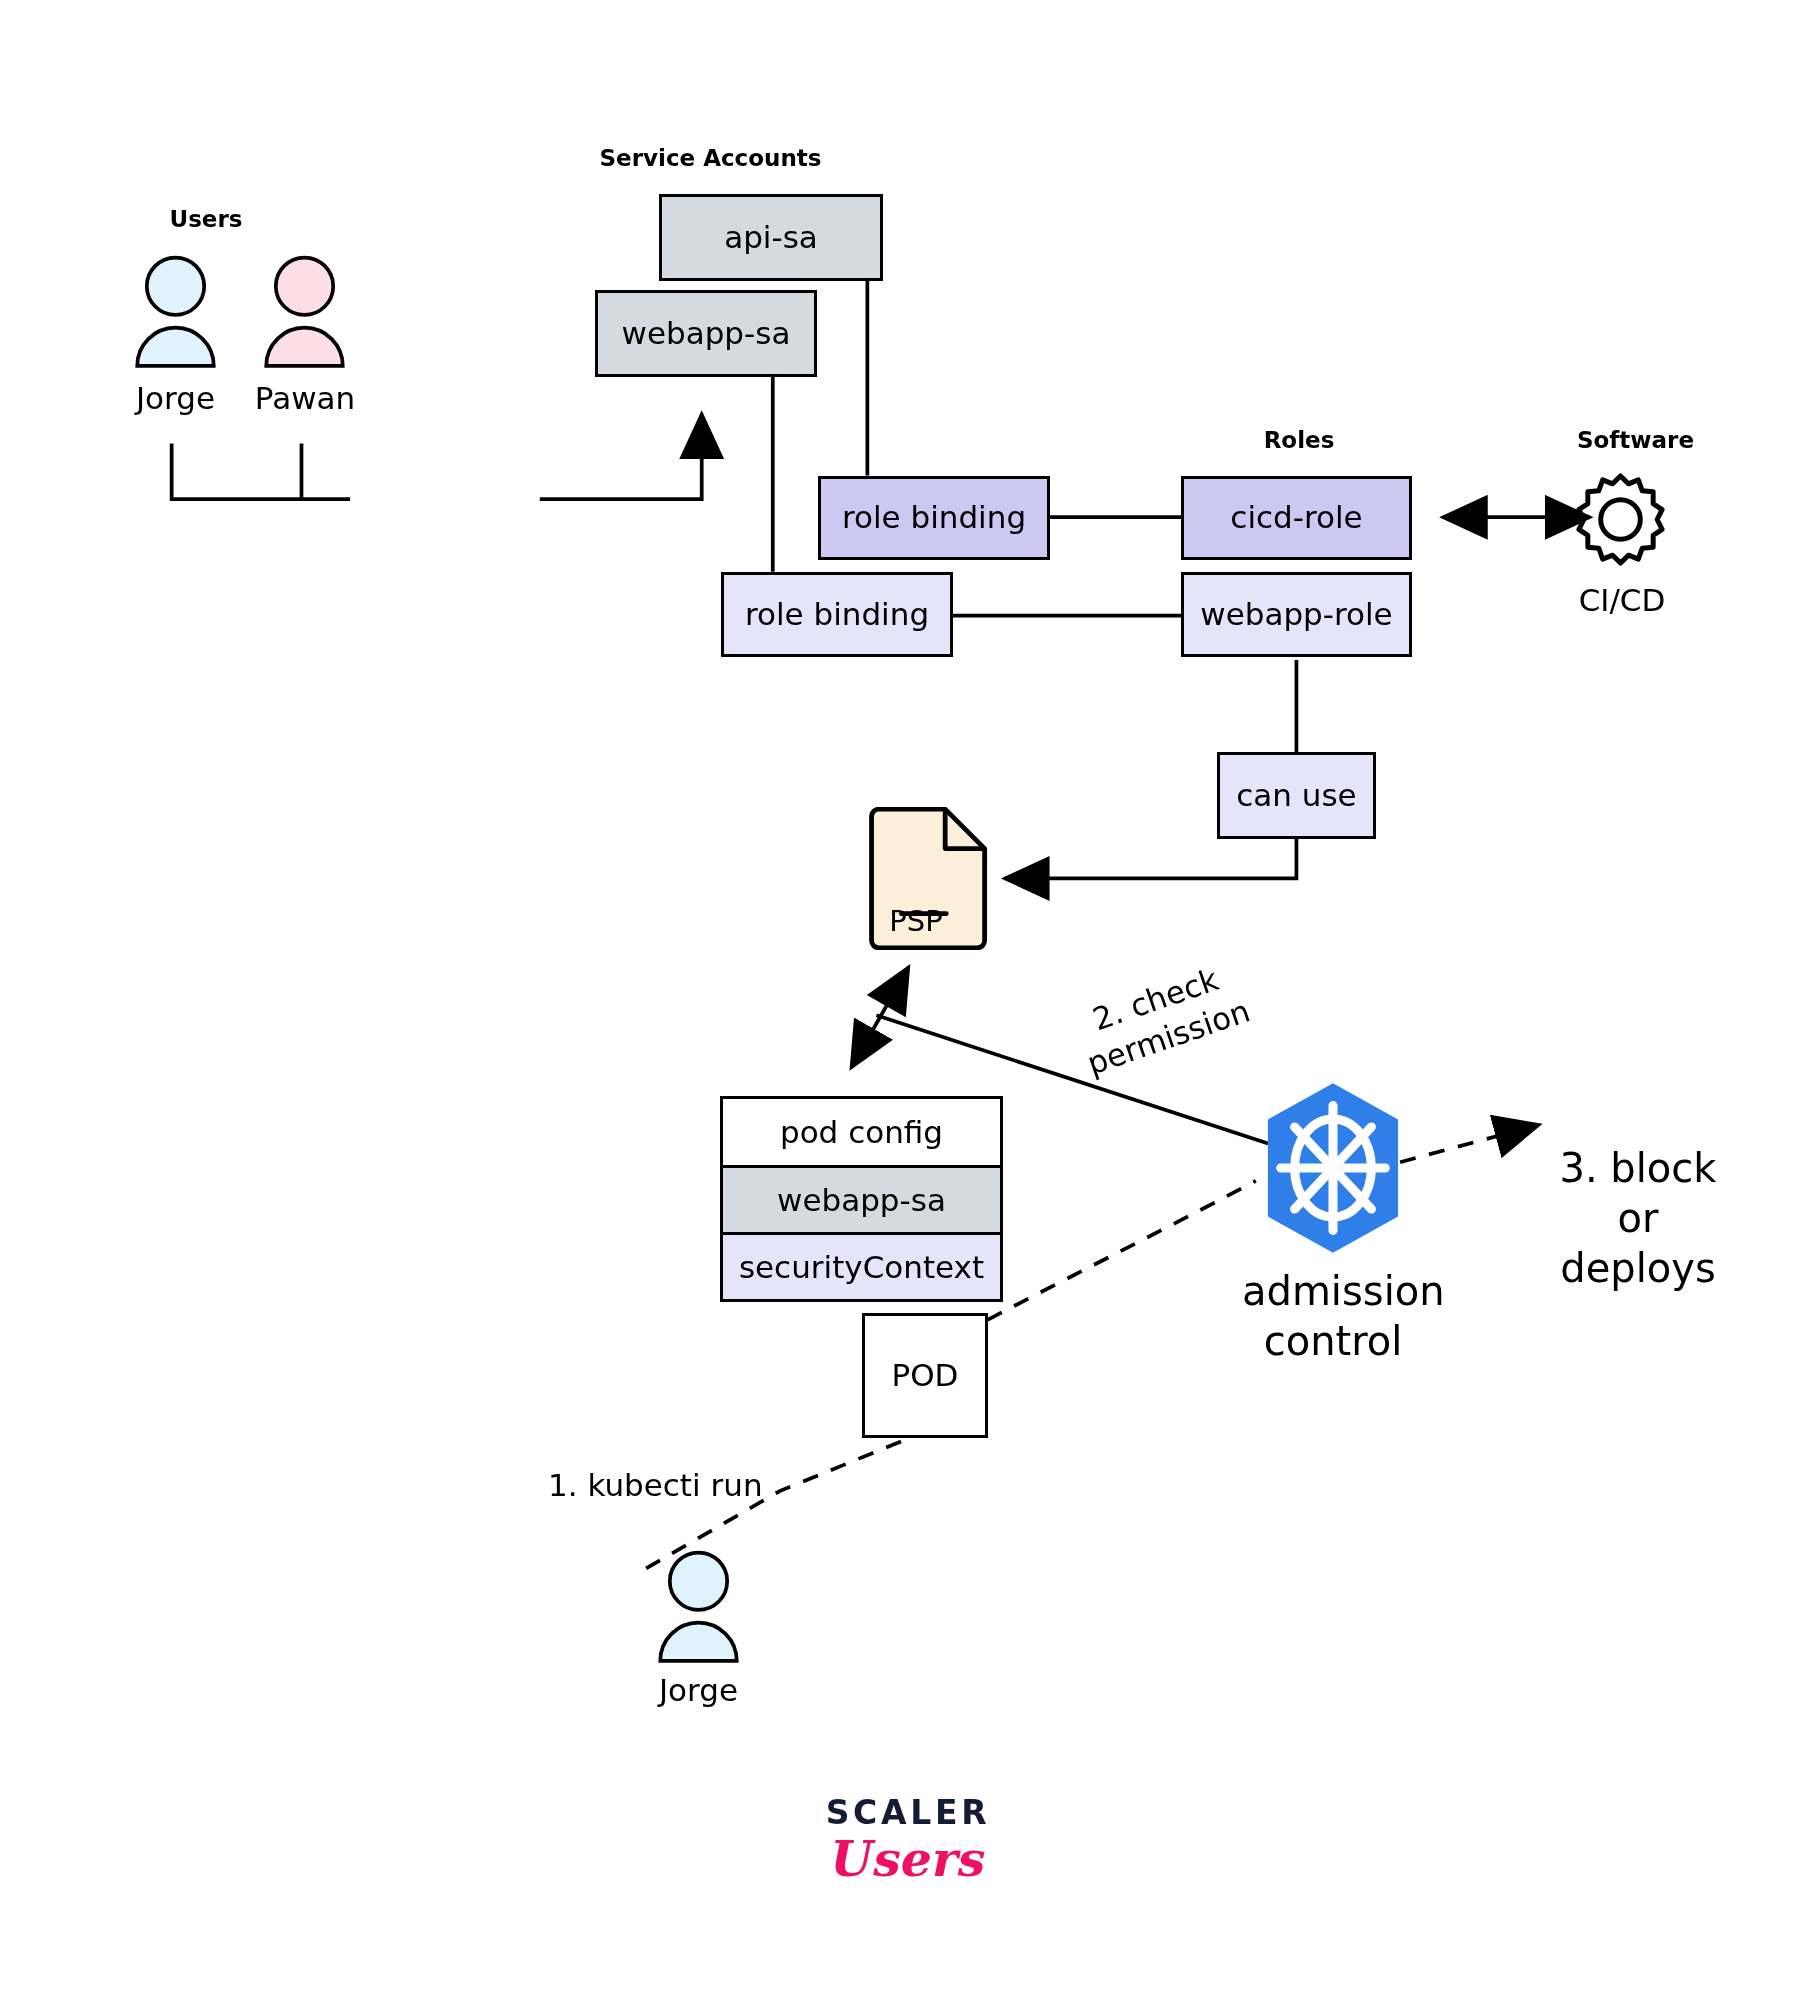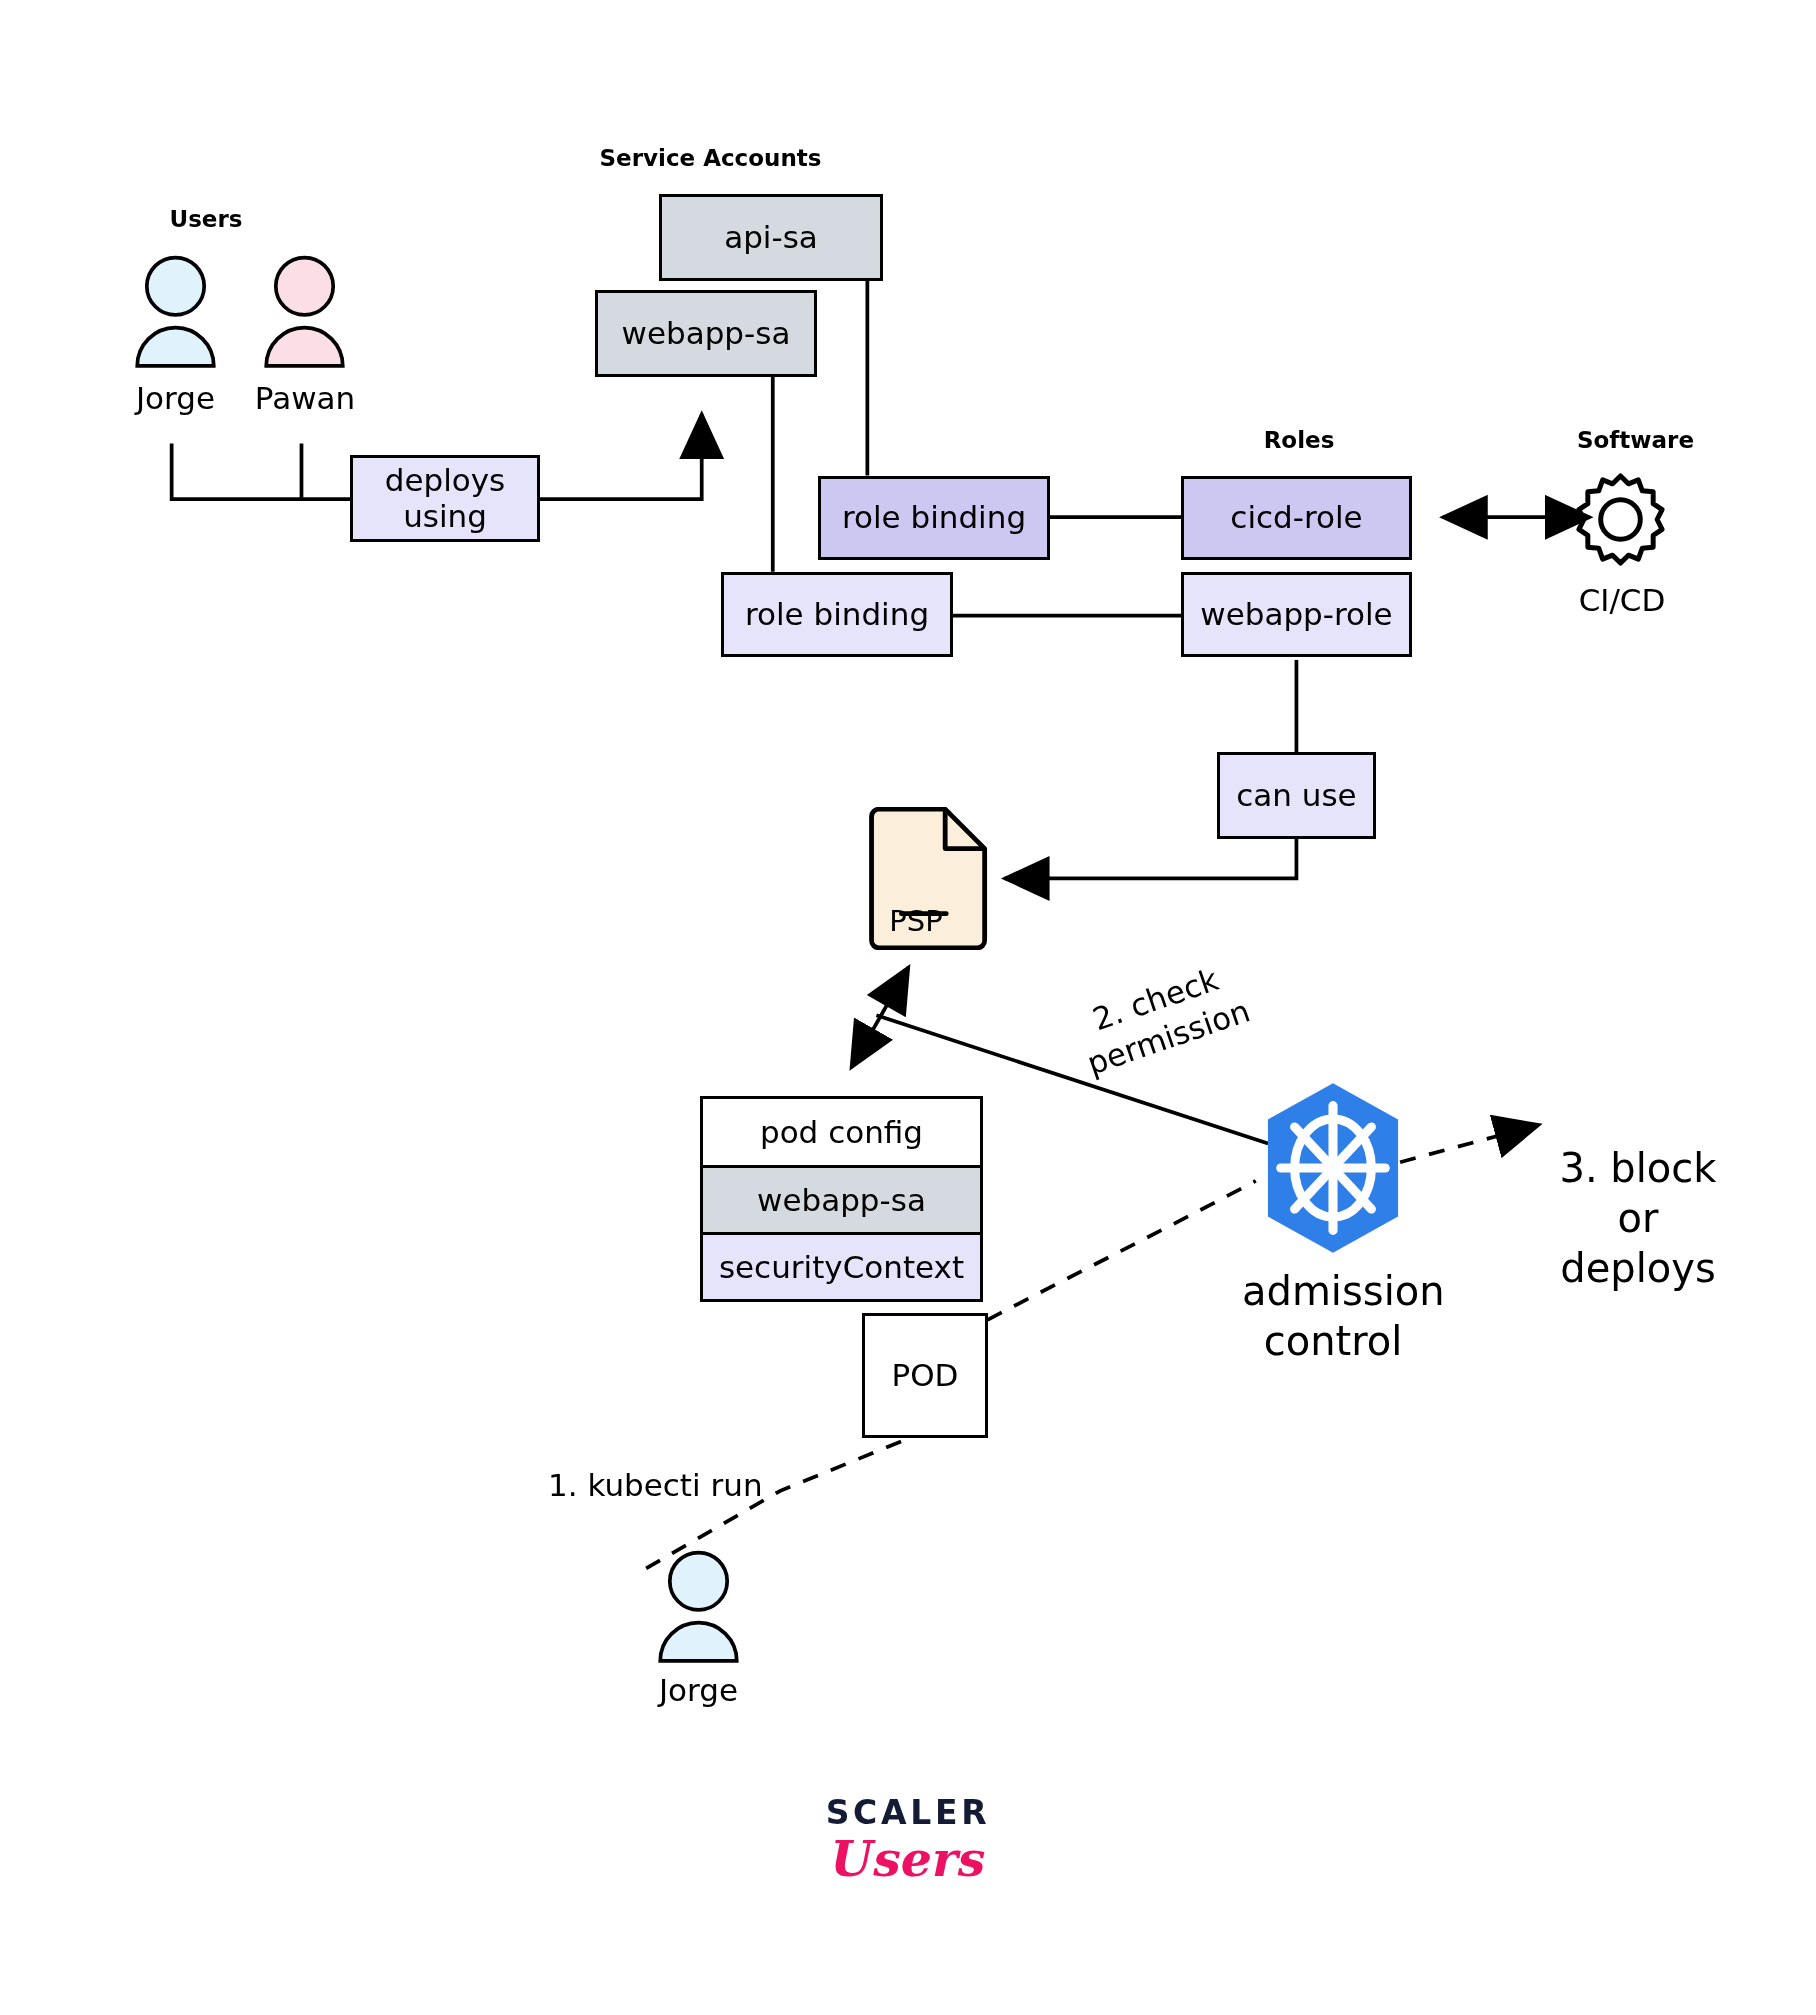--- a/index.html
+++ b/index.html
@@ -192,23 +192,20 @@
   <div class="group-title" style="left:561px; top:145px; width:299px;">Service Accounts</div>
 
   <div class="node sa-box" style="left:659px; top:194px; width:224px; height:87px;">
     <span class="node-label">api-sa</span>
   </div>
 
   <div class="node sa-box" style="left:595px; top:290px; width:222px; height:87px;">
     <span class="node-label">webapp-sa</span>
   </div>
 
-  <div class="node lav-box" style="left:350px; top:455px; width:190px; height:87px;">
-    <span class="node-label">deploys using</span>
-  </div>
 
   <div class="node lav-dark" style="left:818px; top:476px; width:232px; height:84px;">
     <span class="node-label">role binding</span>
   </div>
 
   <div class="node lav-box" style="left:721px; top:572px; width:232px; height:85px;">
     <span class="node-label">role binding</span>
   </div>
 
   <div class="group-title" style="left:1184px; top:427px; width:230px;">Roles</div>
@@ -233,21 +230,21 @@
     <span class="node-label">can use</span>
   </div>
 
   <svg style="position:absolute; left:865px; top:807px; width:123px; height:143px;" viewBox="0 0 230 268">
     <path d="M12,18 a14,14 0 0 1 14,-14 L150,4 L224,78 L224,250 a14,14 0 0 1 -14,14 L26,264 a14,14 0 0 1 -14,-14 Z" fill="#fbefdc" stroke="#000" stroke-width="9" stroke-linejoin="round"></path>
     <path d="M150,4 L150,78 L224,78" fill="none" stroke="#000" stroke-width="9" stroke-linejoin="round"></path>
     <line x1="68" y1="200" x2="152" y2="200" stroke="#000" stroke-width="9" stroke-linecap="round"></line>
   </svg>
   <div class="plain-text" style="left:865px; top:904px; width:102px; font-size:29px;">PSP</div>
 
-  <div class="stack" style="left:700px; top:1096px; width:283px; height:206px;justify-content:center;">
+  <div class="stack" style="left:720px; top:1096px; width:283px; height:206px;justify-content:center;">
     <div class="stack-row white-box" style="height:68px; background:#ffffff; border:none;">
       <span>pod config</span>
     </div>
     <div class="stack-row" style="height:68px; background:#d4dae0;">
       <span>webapp-sa</span>
     </div>
     <div class="stack-row" style="height:69px; background:#e6e4fb;">
       <span>securityContext</span>
     </div>
   </div>

